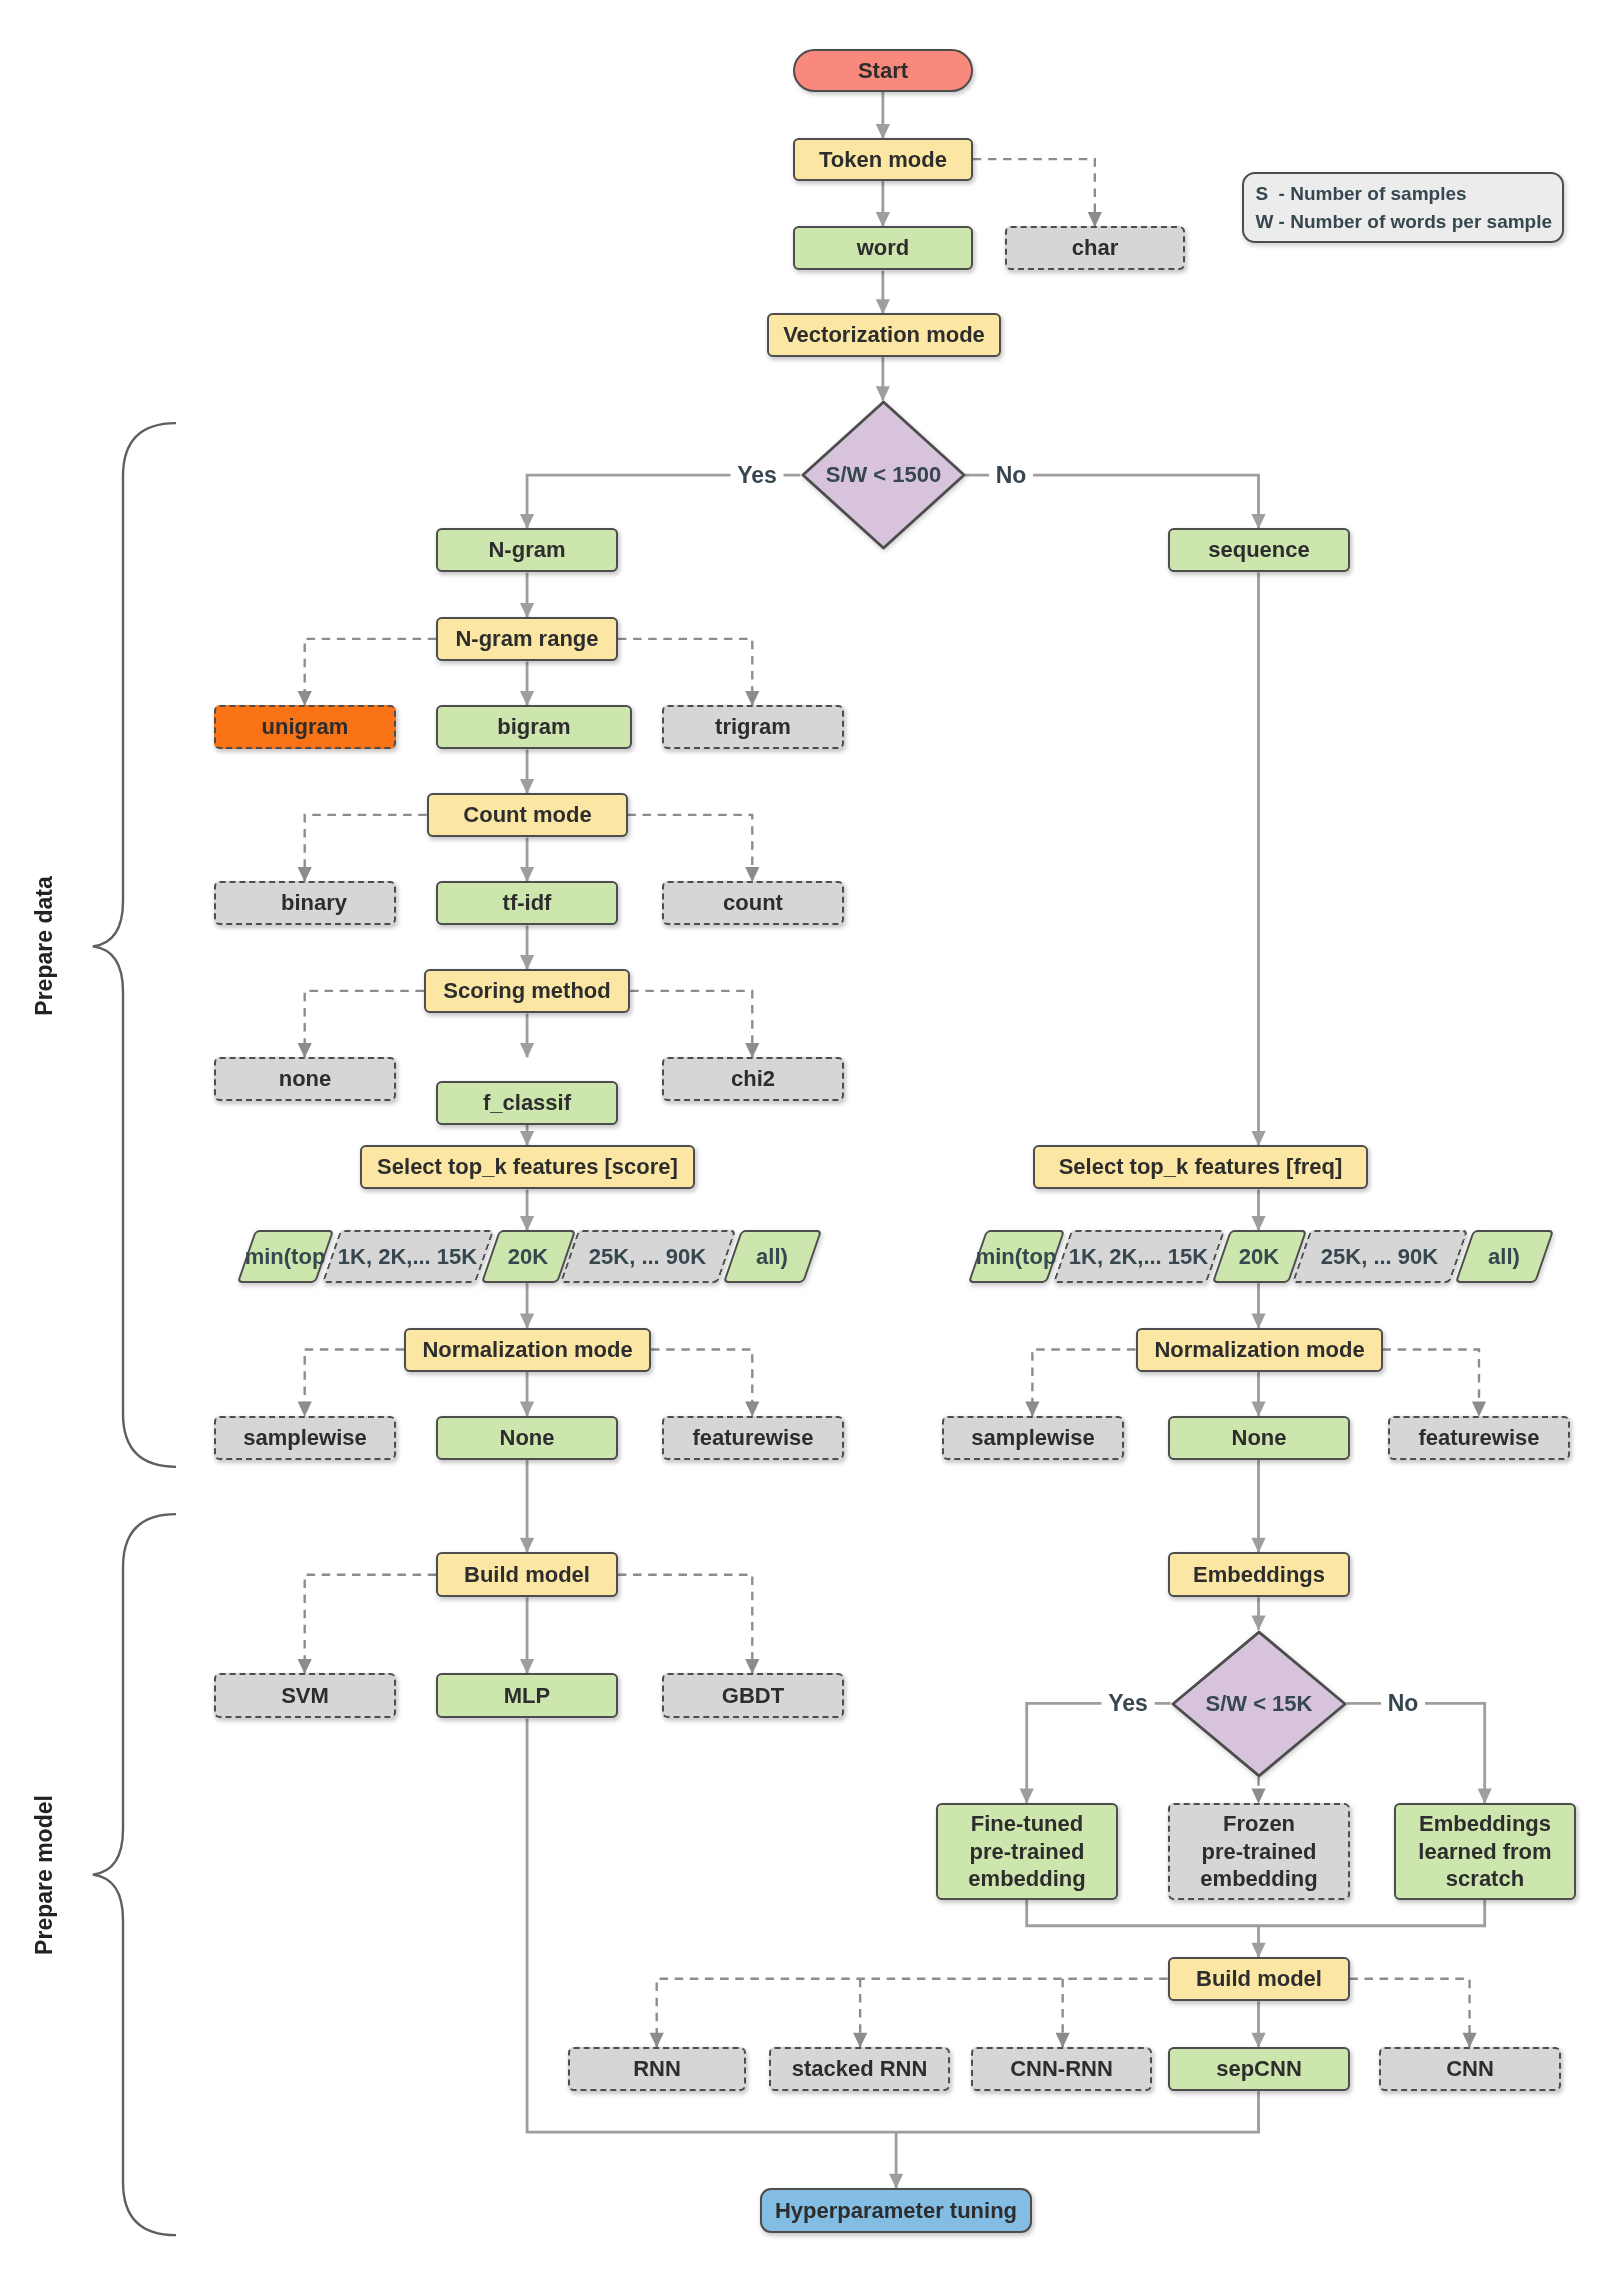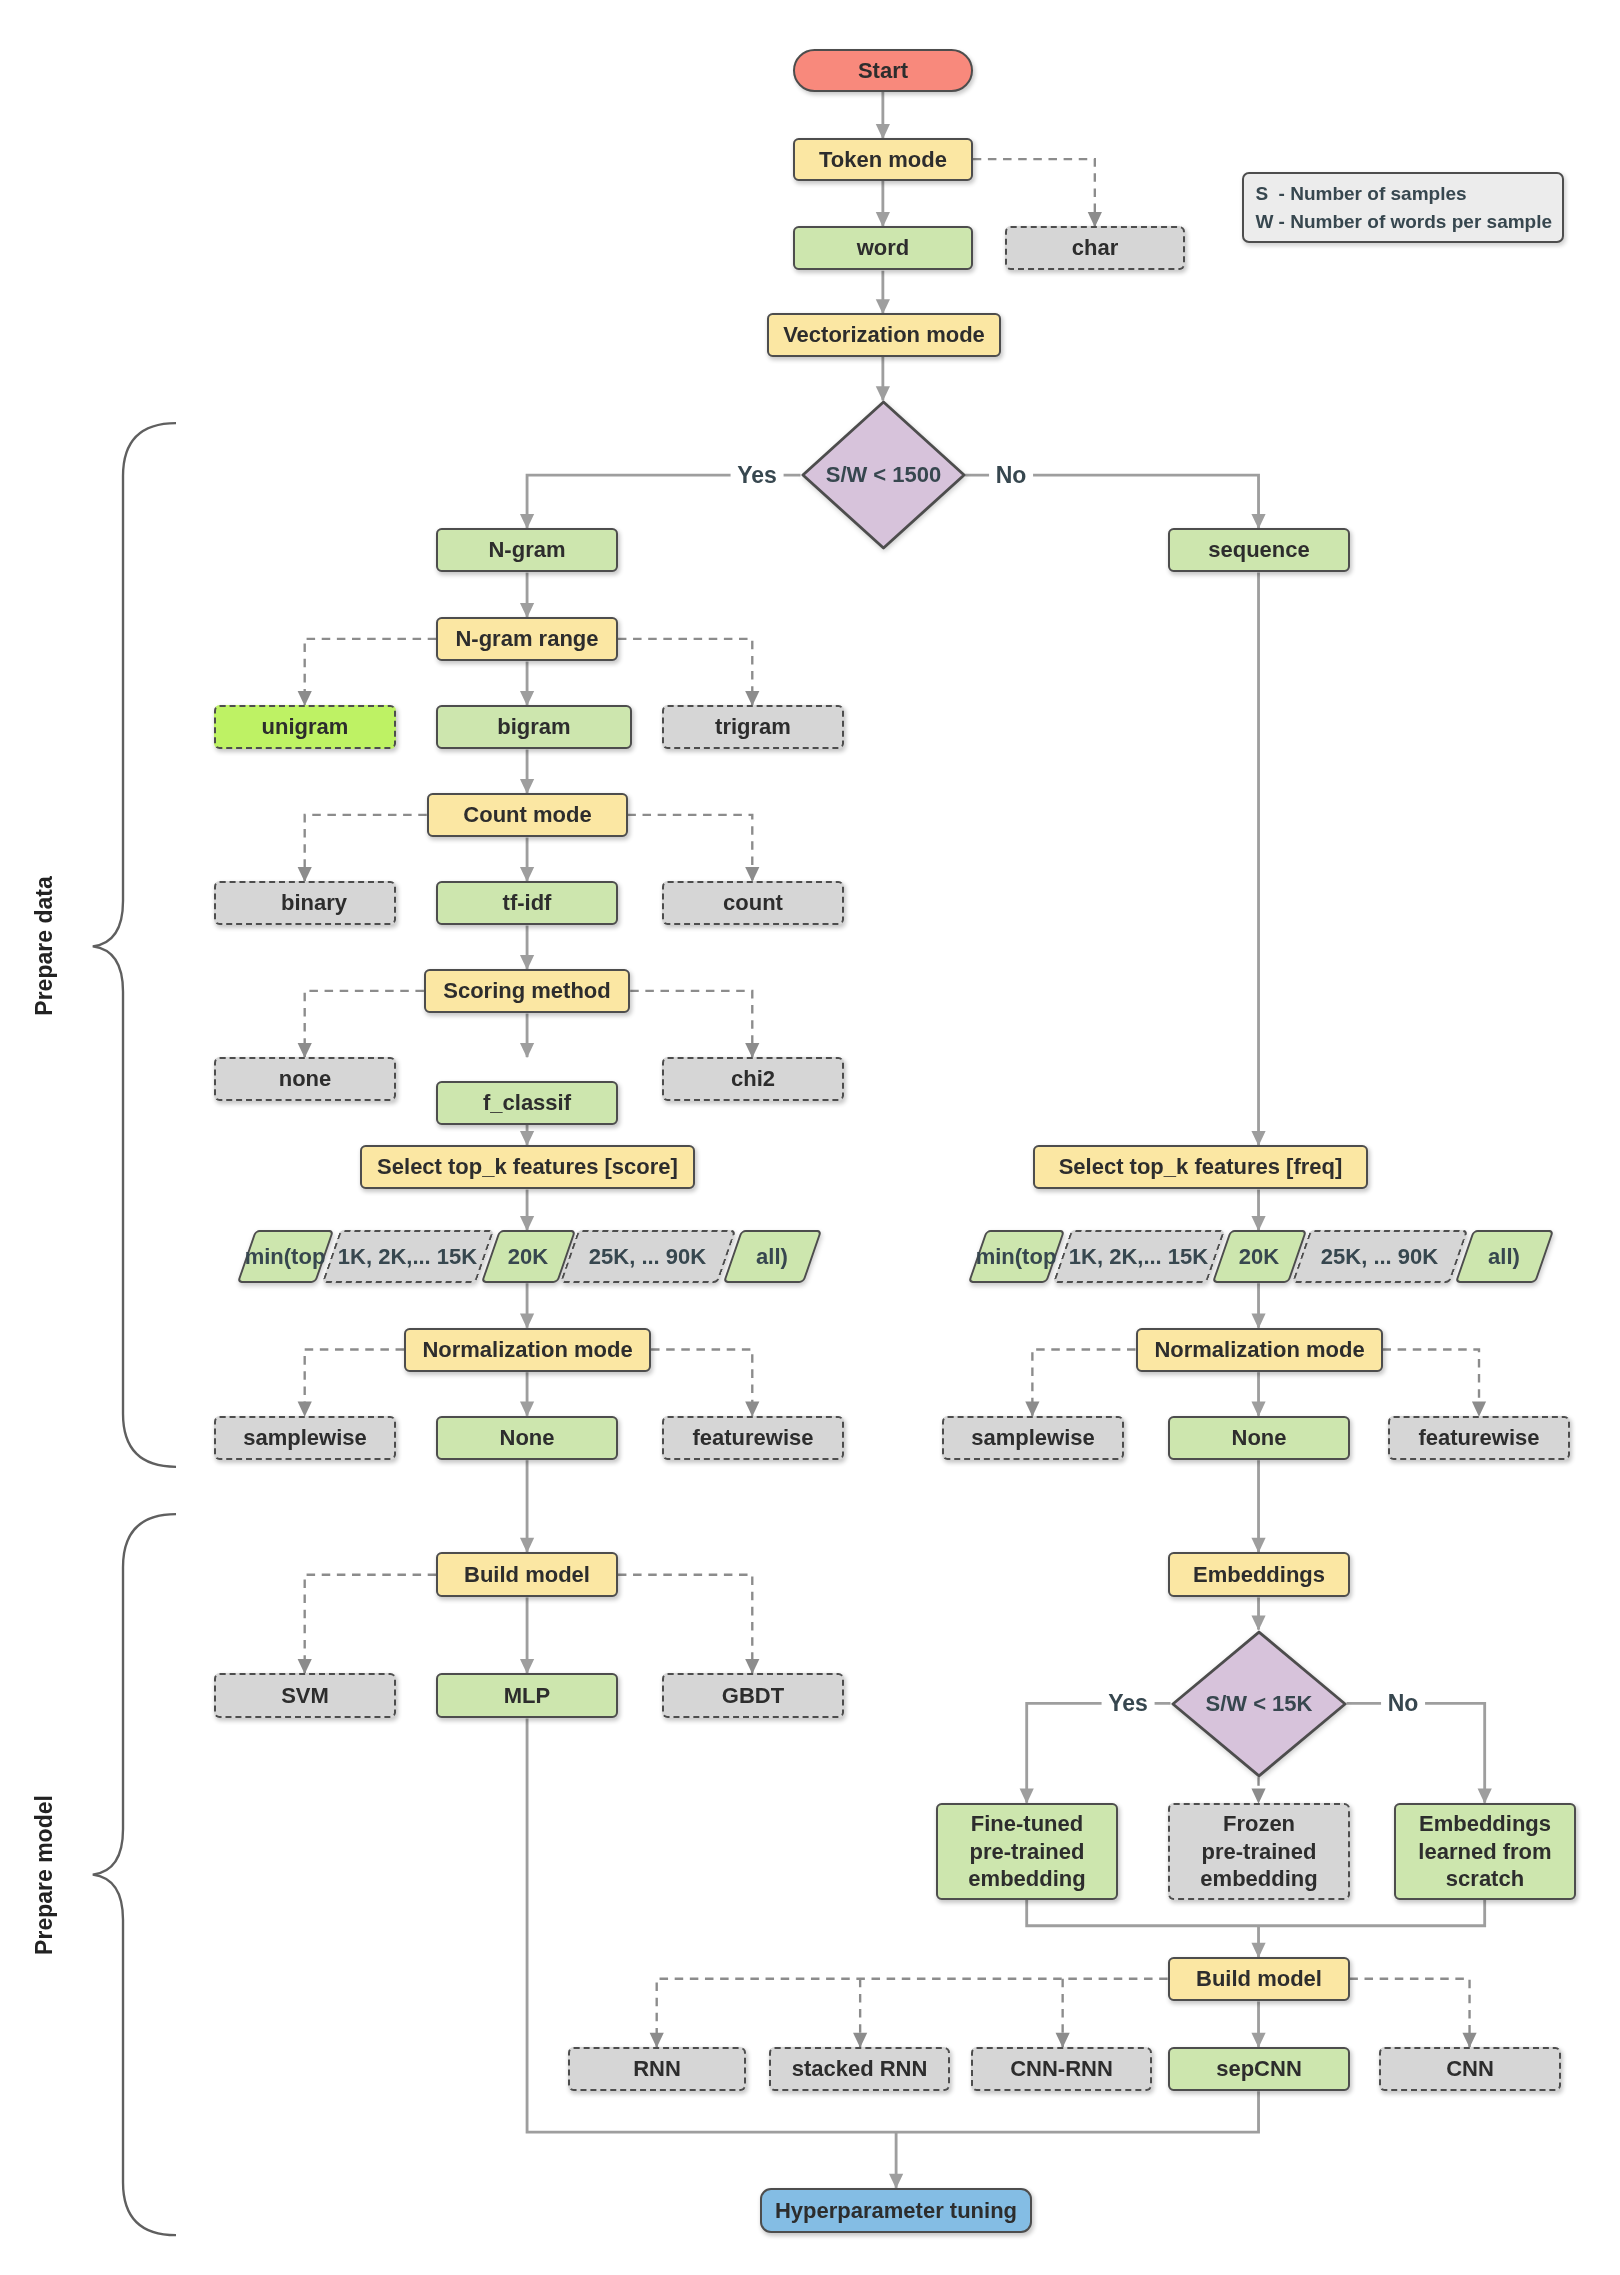--- a/index.html
+++ b/index.html
@@ -18,21 +18,21 @@
   .node.decision svg{position:absolute;left:0;top:0;filter:drop-shadow(1.9px 2.8px 2.8px rgba(0,0,0,0.2));}
   .node.pgram_chosen,.node.pgram_option{border:none;background:transparent !important;
         box-shadow:none;color:#37474f;font-size:22px;}
   .node .bg{position:absolute;top:0;bottom:0;left:8.5px;right:8.5px;transform:skewX(-19deg);
         border:2.4px solid #4d4d4d;border-radius:4.7px;z-index:1;
         box-shadow:1.9px 2.8px 4.7px rgba(0,0,0,0.22);}
   .node.pgram_option .bg{border-style:dashed;}
   .edge-label{position:absolute;transform:translate(-50%,-50%);background:#ffffff;
         padding:0 6.6px;font-weight:bold;font-size:23px;color:#37474f;z-index:3;white-space:nowrap;}
   .legend{position:absolute;left:1242px;top:172px;width:322px;height:71px;box-sizing:border-box;
-        background:#ececec;border:2.4px solid #4d4d4d;border-radius:7px;
+        background:#ececec;border:2.4px solid #4d4d4d;border-radius:13px;
         padding:9.5px 11.4px;display:flex;flex-direction:column;justify-content:center;
         font-weight:bold;font-size:19px;color:#37474f;line-height:1.45;white-space:pre;
         box-shadow:1.9px 2.8px 4.7px rgba(0,0,0,0.18);}
   .brace-label{position:absolute;transform:translate(-50%,-50%) rotate(-90deg);
         font-weight:bold;font-size:23px;color:#222222;white-space:nowrap;}
 </style>
 </head>
 <body>
 
 <div class="canvas" id="canvas">
@@ -172,21 +172,21 @@
     </div>
     <div class="node chosen" style="left: 436px; top: 528px; width: 182px; height: 44px; background: rgb(205, 230, 174);">
       <span class="lbl">N-gram</span>
     </div>
     <div class="node chosen" style="left: 1168px; top: 528px; width: 182px; height: 44px; background: rgb(205, 230, 174);">
       <span class="lbl">sequence</span>
     </div>
     <div class="node step" style="left: 436px; top: 617px; width: 182px; height: 44px; background: rgb(251, 231, 163);">
       <span class="lbl">N-gram range</span>
     </div>
-    <div class="node option" style="left: 214px; top: 705px; width: 182px; height: 44px; background: #bef264;">
+    <div class="node option" style="left: 214px; top: 705px; width: 182px; height: 44px; background: #f97316;">
       <span class="lbl">unigram</span>
     </div>
     <div class="node chosen" style="left: 436px; top: 705px; width: 196px; height: 44px; background: rgb(205, 230, 174);">
       <span class="lbl">bigram</span>
     </div>
     <div class="node option" style="left: 662px; top: 705px; width: 182px; height: 44px; background: rgb(214, 214, 214);">
       <span class="lbl">trigram</span>
     </div>
     <div class="node step" style="left: 427px; top: 793px; width: 201px; height: 44px; background: rgb(251, 231, 163);">
       <span class="lbl">Count mode</span>

